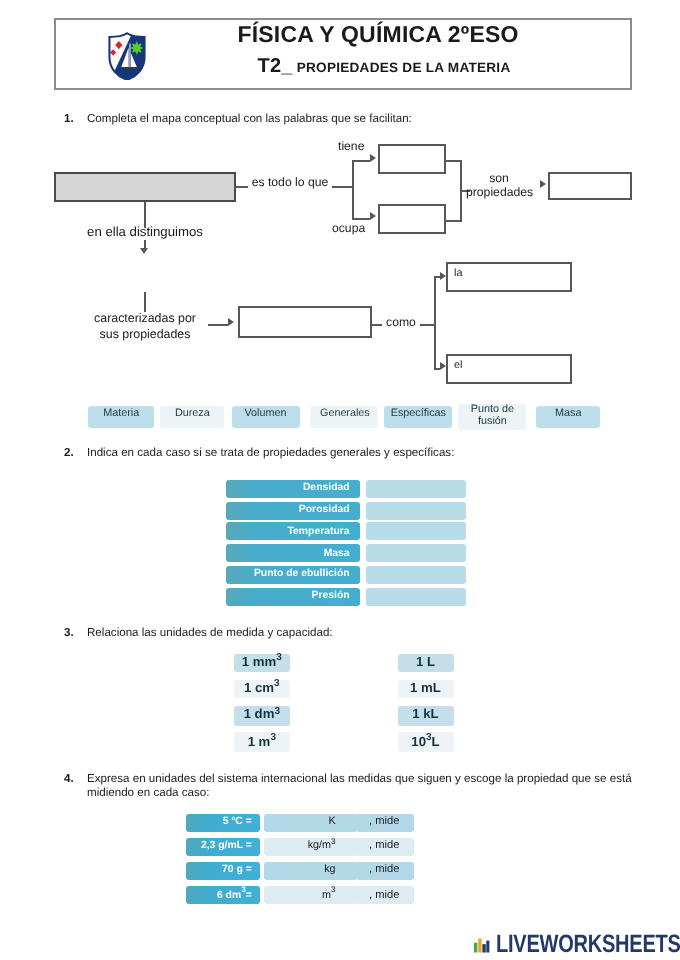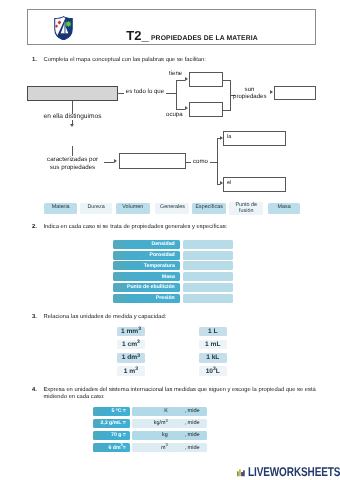--- a/index.html
+++ b/index.html
@@ -9,21 +9,21 @@
   .page{position:relative;width:340px;height:480px;background:#fff;}
 
   
   .hdr{position:absolute;left:27px;top:9px;width:289px;height:36px;
        border:1px solid #8c8c8c;box-sizing:border-box;background:#fff;}
   .hdr-logo{position:absolute;left:24.5px;top:5.5px;width:21px;height:24.5px;}
   .hdr-title{position:absolute;left:50px;top:2px;width:222px;text-align:center;
        font-size:11.5px;font-weight:bold;letter-spacing:.1px;color:#1a1a1a;}
   .hdr-sub{position:absolute;left:53px;top:18px;width:222px;text-align:center;
        font-size:6.8px;font-weight:bold;letter-spacing:.12px;color:#1a1a1a;}
-  .hdr-sub .t2{font-size:13px;}
+  .hdr-sub .t2{font-size:10px;}
 
   
   .exnum{position:absolute;font-size:5.8px;font-weight:bold;color:#1a1a1a;}
   .extxt{position:absolute;font-size:5.8px;color:#1a1a1a;line-height:7.6px;}
 
   
   .cbox{position:absolute;border:1px solid #575757;box-sizing:border-box;background:#fff;}
   .cbox.fill{background:#d5d5d5;border-color:#4a4a4a;}
   .cbox .lbl{position:absolute;left:3px;top:2px;font-size:5.4px;color:#1a1a1a;}
   .cbox.ctr .lbl{left:0;right:0;text-align:center;top:3.5px;}
@@ -96,20 +96,21 @@
         <path d="M16 42 l7.5 8 -7.5 8 -7.5-8 Z" fill="#d32e2e"></path>
         <path d="M74 22 l3.3 8.6 8.6-3.3 -3.3 8.6 8.6 3.3 -8.6 3.3 3.3 8.6 -8.6-3.3 -3.3 8.6 -3.3-8.6 -8.6 3.3 3.3-8.6 -8.6-3.3 8.6-3.3 -3.3-8.6 8.6 3.3 Z" fill="#55cc33"></path>
         <polygon points="56,28 58.5,28 58.5,88 56,88" fill="#ffffff"></polygon>
         <path d="M54 38 L54 86 L36 86 Z" fill="#ffffff"></path>
         <path d="M60 52 L60 86 L74 86 Z" fill="#ffffff"></path>
         <path d="M30 92 L86 92 L78 101 L38 101 Z" fill="#15367a"></path>
         <rect x="38" y="86" width="40" height="5" fill="#3a3a3a"></rect>
       </g>
       <path d="M50 3 C41 9 22 12 7 12 L7 62 C7 90 26 109 50 117 C74 109 93 90 93 62 L93 12 C78 12 59 9 50 3 Z" fill="none" stroke="#15367a" stroke-width="5"></path>
     </svg>
+    <div class="hdr-title">FÍSICA Y QUÍMICA 2ºESO</div>
     <div class="hdr-sub"><span class="t2">T2_</span> <span>PROPIEDADES DE LA MATERIA</span></div>
   </div>
 
   <div class="exnum" style="left:32px;top:56.5px;">1.</div>
   <div class="extxt" style="left:43.5px;top:56.5px;width:280px;">Completa el mapa conceptual con las palabras que se facilitan:</div>
 
   <div class="cbox fill" style="left:27px;top:85.5px;width:90.5px;height:15px;"></div>
   <div class="cline" style="left:117px;top:93px;width:7px;height:1px;"></div>
   <div class="clbl" style="left:124px;top:88.5px;width:42px;">es todo lo que</div>
   <div class="cline" style="left:166px;top:93px;width:10px;height:1px;"></div>

